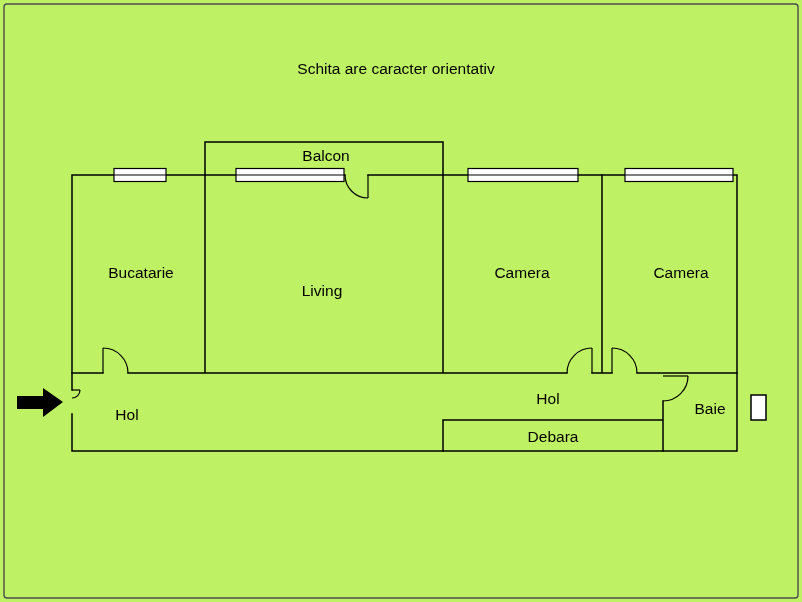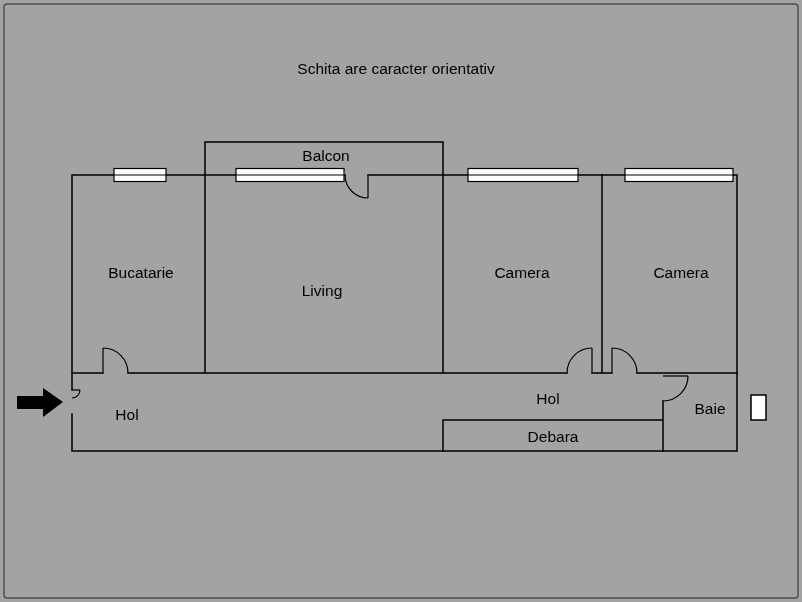--- a/index.html
+++ b/index.html
@@ -2,21 +2,21 @@
 <html><head>
 <meta charset="utf-8">
 <style>
   * { margin: 0; padding: 0; box-sizing: border-box; }
   html, body { background: #ffffff; }
   body { font-family: "Liberation Sans", sans-serif; }
   .canvas {
     position: relative;
     width: 802px;
     height: 602px;
-    background: #a3a3a3;
+    background: #bef264;
     overflow: hidden;
   }
   svg { display: block; }
   .wall  { fill: none; stroke: #000000; stroke-width: 1.5; stroke-linecap: square; }
   .thin  { fill: none; stroke: #000000; stroke-width: 1.2; stroke-linecap: butt; }
   .win-rect { fill: #ffffff; stroke: #000000; stroke-width: 1.2; }
   .fixture  { fill: #ffffff; stroke: #000000; stroke-width: 1.5; }
   .frame { fill: none; stroke-width: 1.4; }
   text {
     font-family: "Liberation Sans", sans-serif;

